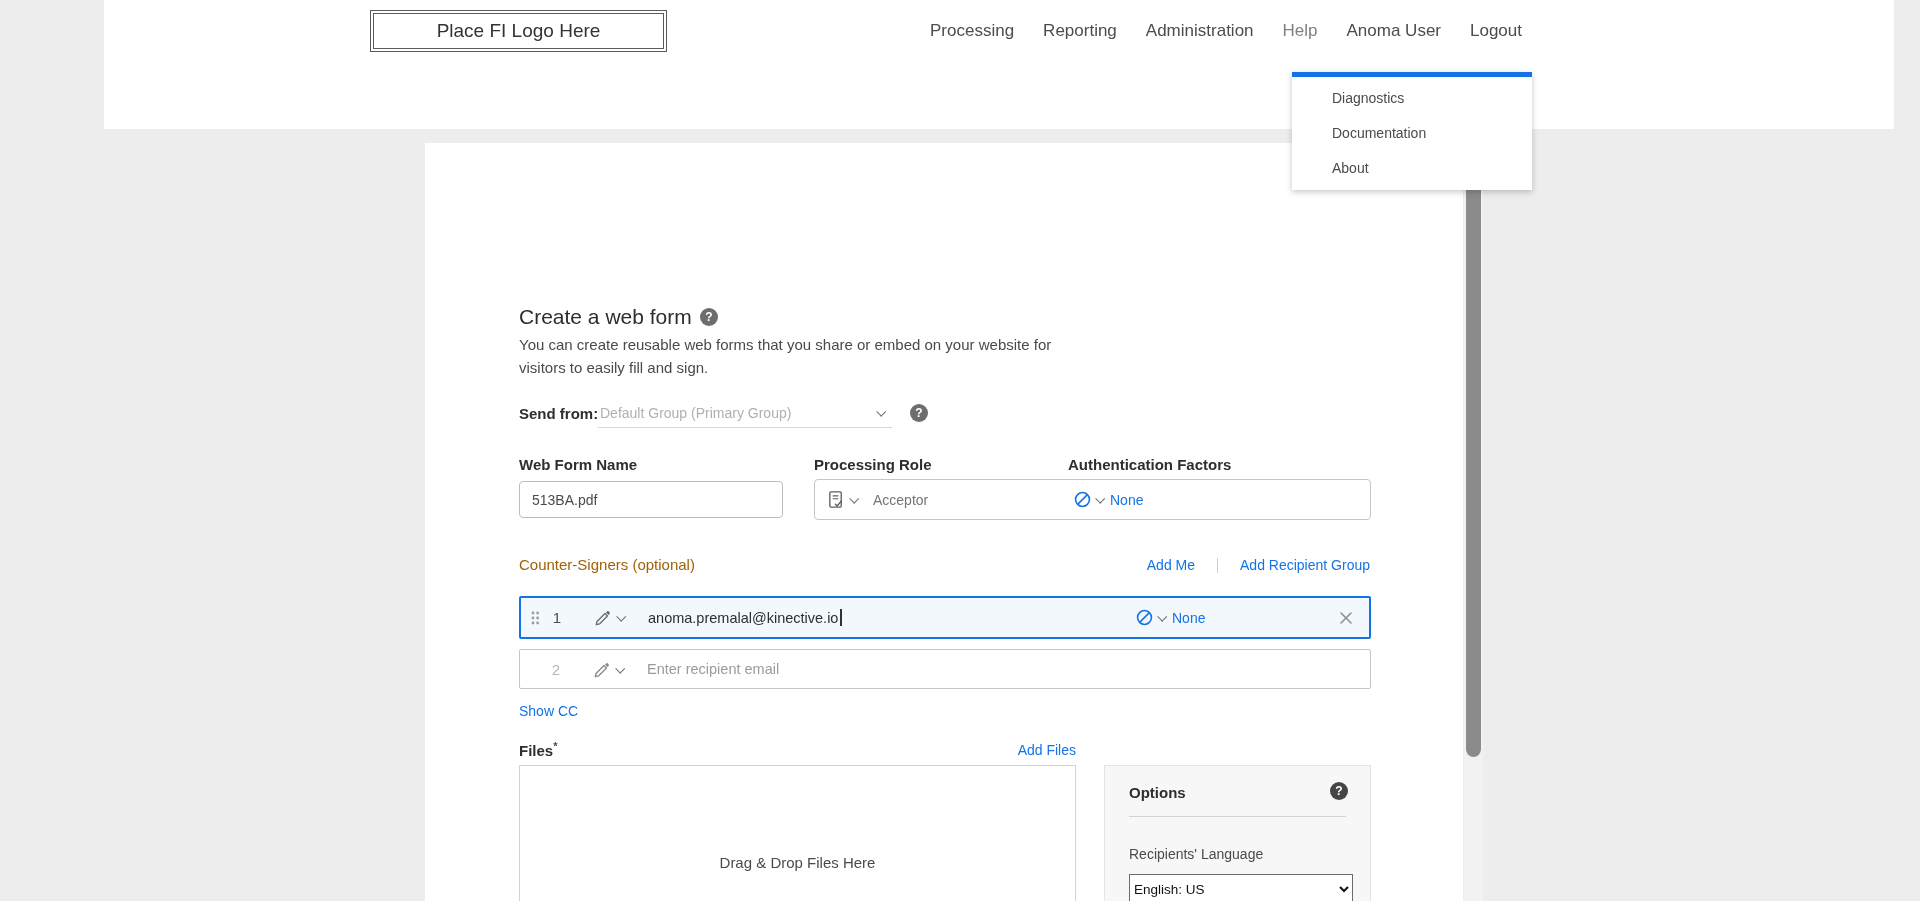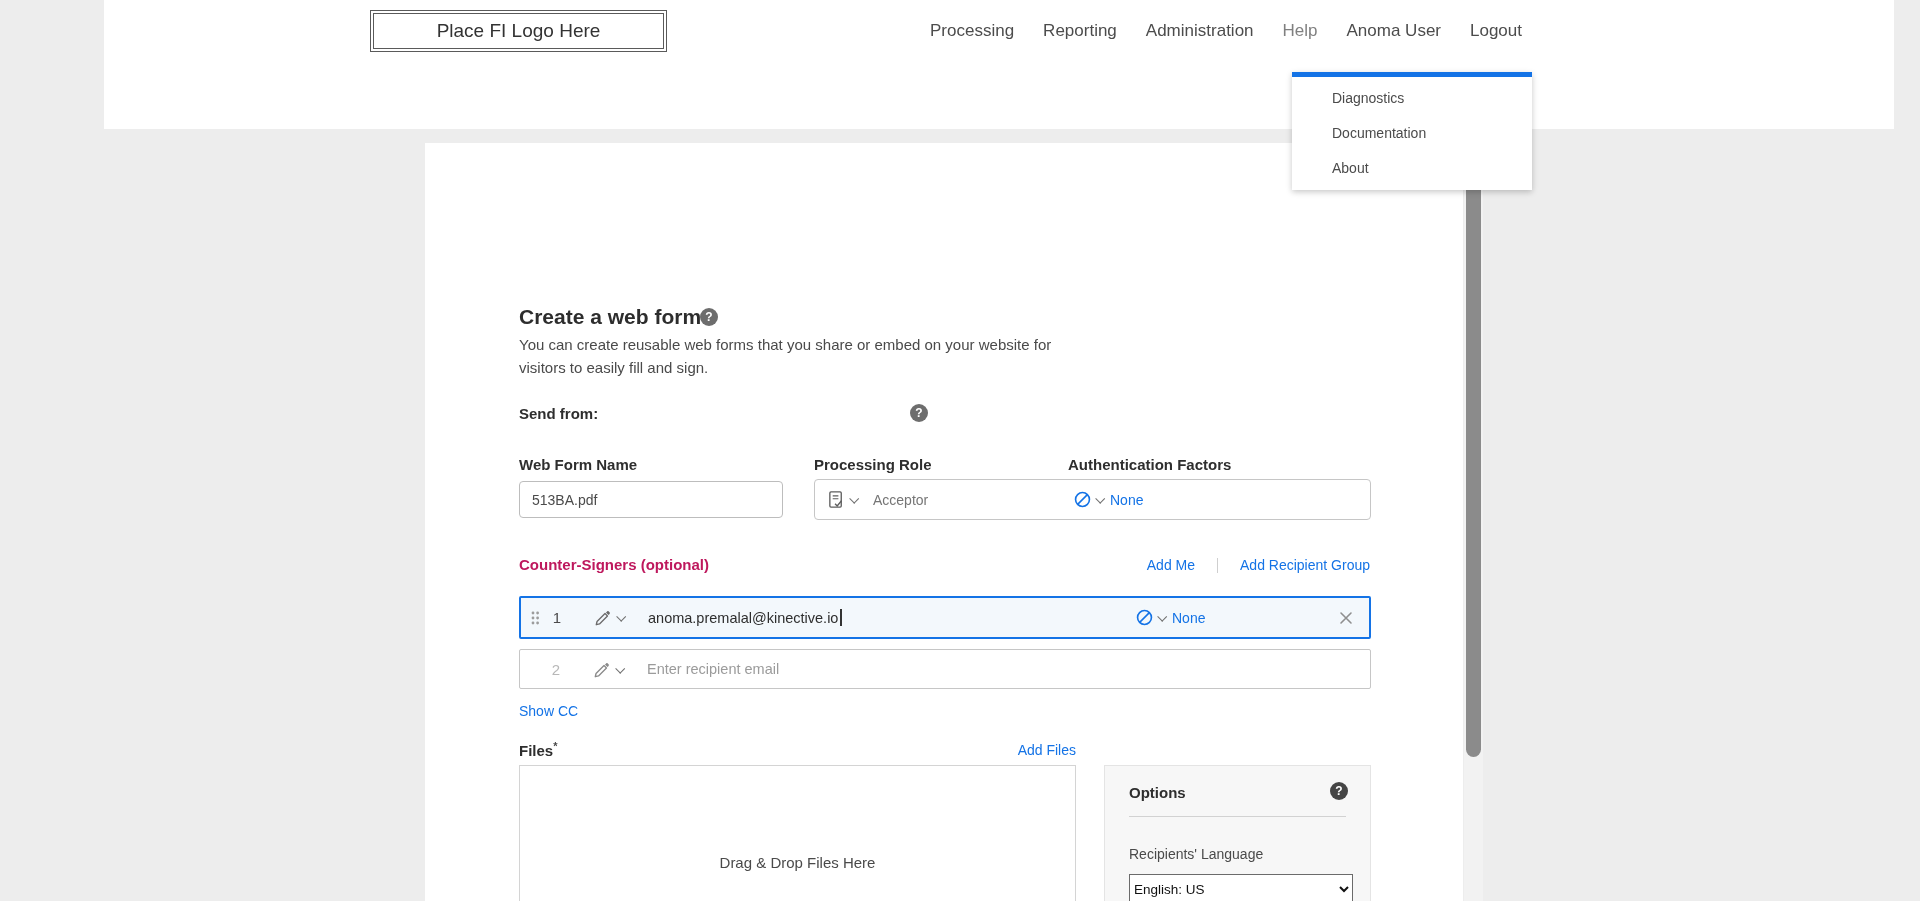--- a/index.html
+++ b/index.html
@@ -47,21 +47,21 @@
   }
   .help-item { height:35px; line-height:35px; padding-left:23px; font-size:14px; color:#4b4b4b; cursor:pointer; }
 
   
   #scroll-track { left:1464px; top:129px; width:19px; height:772px; background:#f2f2f2; }
   #scroll-thumb { left:1466px; top:137px; width:15px; height:620px; background:#8b8b8b; border-radius:8px; }
 
   
   #panel { left:425px; top:143px; width:1038px; height:760px; background:#fff; }
 
-  #form-heading { left:94px; top:162px; font-size:21px; font-weight:700; color:#2d2d2d;text-align:right; }
+  #form-heading { left:94px; top:162px; font-size:21px; font-weight:400; color:#2d2d2d;text-align:right; }
   #heading-help { left:275px; top:165px; }
   #form-desc { left:94px; top:190px; width:552px; font-size:15px; line-height:23px; color:#4a4a4a; }
 
   .qmark {
     width:18px; height:18px; border-radius:50%; background:#6d6d6d; color:#fff;
     font-size:12px; font-weight:700;
     display:inline-flex; align-items:center; justify-content:center; cursor:pointer;
   }
   .qmark.dark { background:#454545; }
 
@@ -95,21 +95,21 @@
   #participant-auth { position:absolute; left:258px; top:0; height:100%; display:flex; align-items:center; gap:7px; }
   .auth-none { font-size:14px; color:#1473e6; cursor:pointer; }
 
   .chev {
     display:inline-block; width:7px; height:7px;
     border-right:1.5px solid #6f6f6f; border-bottom:1.5px solid #6f6f6f;
     transform:rotate(45deg) translateY(-1px); margin-left:4px;
   }
   .icon-cluster { display:inline-flex; align-items:center; cursor:pointer; }
 
-  #cs-title { left:94px; top:413px; font-size:15px; font-weight:700; color:#be185d; }
+  #cs-title { left:94px; top:413px; font-size:15px; font-weight:400; color:#a16207; }
   #cs-links { right:93px; top:414px; display:flex; align-items:center; gap:22px; font-size:14px; color:#1473e6; }
   .v-div { width:1px; height:15px; background:#cfcfcf; }
   .link { color:#1473e6; cursor:pointer; white-space:nowrap; }
 
   .signer-row {
     left:94px; width:852px;
     display:flex; align-items:center;
     background:#fff;
   }
   #row1 { top:453px; height:43px; border:2px solid #1473e6; border-radius:2px; background:#f3f8fc; }
@@ -182,20 +182,24 @@
 <main class="abs" id="panel">
 
   <h1 class="abs" id="form-heading">Create a web form</h1>
   <span class="abs qmark" id="heading-help">
     <span>?</span>
   </span>
 
   <p class="abs" id="form-desc">You can create reusable web forms that you share or embed on your website for visitors to easily fill and sign.</p>
 
   <span class="abs" id="send-from-label">Send from:</span>
+  <div class="abs" id="send-from-dd">
+    <span id="send-from-value">Default Group (Primary Group)</span>
+    <span class="chev"></span>
+  </div>
   <span class="abs qmark" id="send-from-help">
     <span>?</span>
   </span>
 
   <span class="abs field-label" id="label-name">Web Form Name</span>
   <span class="abs field-label" id="label-role">Processing Role</span>
   <span class="abs field-label" id="label-auth">Authentication Factors</span>
 
   <input class="abs" id="name-input" value="513BA.pdf" style="">
 

